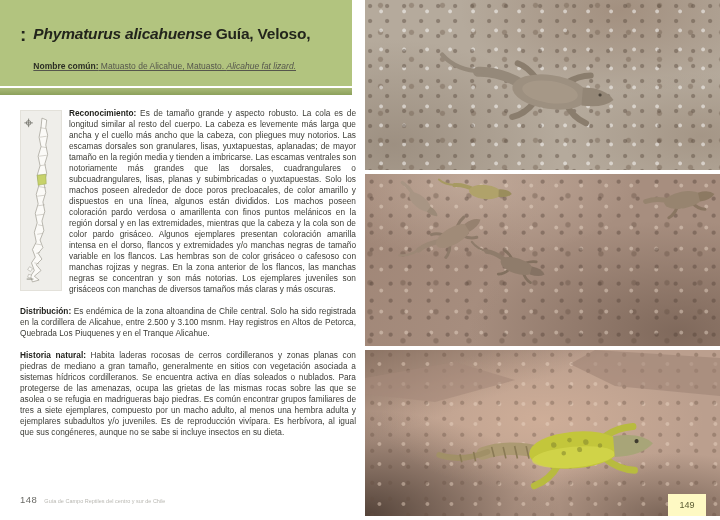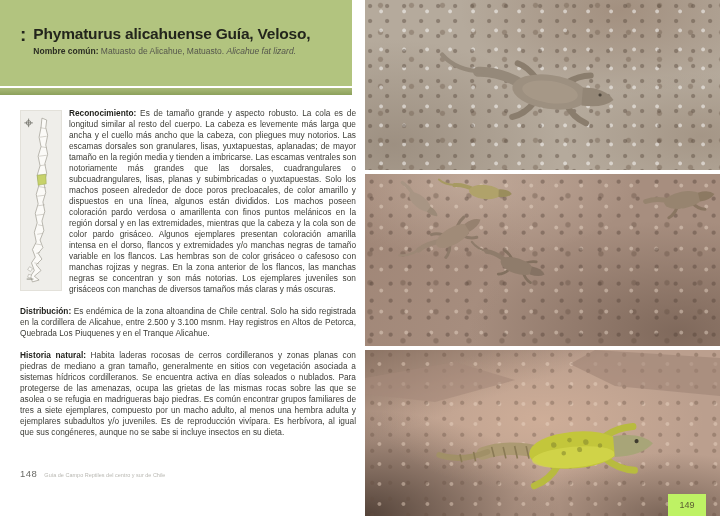--- a/index.html
+++ b/index.html
@@ -6,37 +6,37 @@
   #page{position:relative;width:720px;height:520px;background:#ffffff;overflow:hidden;
         font-family:"Liberation Sans",sans-serif;color:#3c3c36;}
 
   
   .left-page{position:absolute;left:0;top:0;width:360px;height:520px;background:#fff;}
 
   .header-band{position:absolute;left:0;top:0;width:352px;height:86px;background:#b2c47f;}
   .header-inner{display:flex;padding:24px 8px 0 20px;}
   .bullet{font-size:19px;font-weight:bold;color:#23251c;line-height:19px;margin-right:7px;margin-top:1px;}
   .title-line{font-size:15.5px;font-weight:bold;line-height:19px;color:#23251c;letter-spacing:-0.2px;}
-  .title-line .sp{}
-  .common-line{font-size:8.5px;line-height:10px;margin-top:3px;color:#55564c;}
+  .title-line .sp{font-style:italic;}
+  .common-line{font-size:8.5px;line-height:10px;margin-top:18px;color:#55564c;text-decoration:underline;}
   .common-line b{color:#2c2e24;}
   .common-line i{font-style:italic;}
   .header-stripe{position:absolute;left:0;top:88px;width:352px;height:7px;
                  background:linear-gradient(#a9ba77,#8ca05b);}
 
   .content{position:absolute;left:20px;top:108px;width:336px;font-size:8.3px;line-height:11px;
            text-align:justify;color:#3c3c36;}
   .content p{margin:0 0 11px 0;}
   .content b{color:#1f1f1a;}
 
   .map-box{float:left;width:42px;height:181px;margin:2px 7px 3px 0;background:#efeeea;
            border:1px solid #e3e1da;box-sizing:border-box;}
   .map-box svg{display:block;width:100%;height:100%;}
 
-  .footer-left{position:absolute;left:20px;top:468px;display:flex;align-items:baseline;}
+  .footer-left{position:absolute;left:20px;top:494px;display:flex;align-items:baseline;}
   .page-num{font-size:9.5px;color:#6a6a66;letter-spacing:0.5px;}
   .book-title{font-size:5.5px;color:#b9b8b2;margin-left:7px;}
 
   
   .photo{position:absolute;left:365px;width:355px;overflow:hidden;}
   .photo svg{position:absolute;left:0;top:0;}
 
   .photo-1{top:0;height:170px;background-color:#b5aa9c;
     background-image:
       radial-gradient(circle at 30% 40%, rgba(90,75,62,.45) 1.5px, transparent 2.6px),
@@ -60,21 +60,21 @@
   .photo-3{top:350px;height:166px;background-color:#bb9f8e;
     background-image:
       radial-gradient(circle at 40% 30%, rgba(100,78,64,.35) 1.5px, transparent 2.6px),
       radial-gradient(circle at 60% 70%, rgba(235,214,196,.45) 1.4px, transparent 2.4px),
       radial-gradient(ellipse 250px 110px at 50% 42%, rgba(225,188,162,.5), transparent 65%),
       radial-gradient(ellipse 280px 150px at 0% 100%, rgba(58,44,36,.8), transparent 70%),
       radial-gradient(ellipse 220px 90px at 85% 100%, rgba(70,54,44,.55), transparent 70%),
       linear-gradient(160deg, rgba(92,72,58,.5), transparent 32%);
     background-size:18px 16px,24px 20px,100% 100%,100% 100%,100% 100%,100% 100%;}
 
-  .badge-149{position:absolute;left:668px;top:494px;width:38px;height:22px;background:#bef264;
+  .badge-149{position:absolute;left:668px;top:494px;width:38px;height:22px;background:#fef9c3;
              display:flex;align-items:center;justify-content:center;font-size:9px;color:#5b5c33;}
 </style>
 </head>
 <body>
 
 <div id="page">
 
   <div class="left-page">
 
     <div class="header-band">

